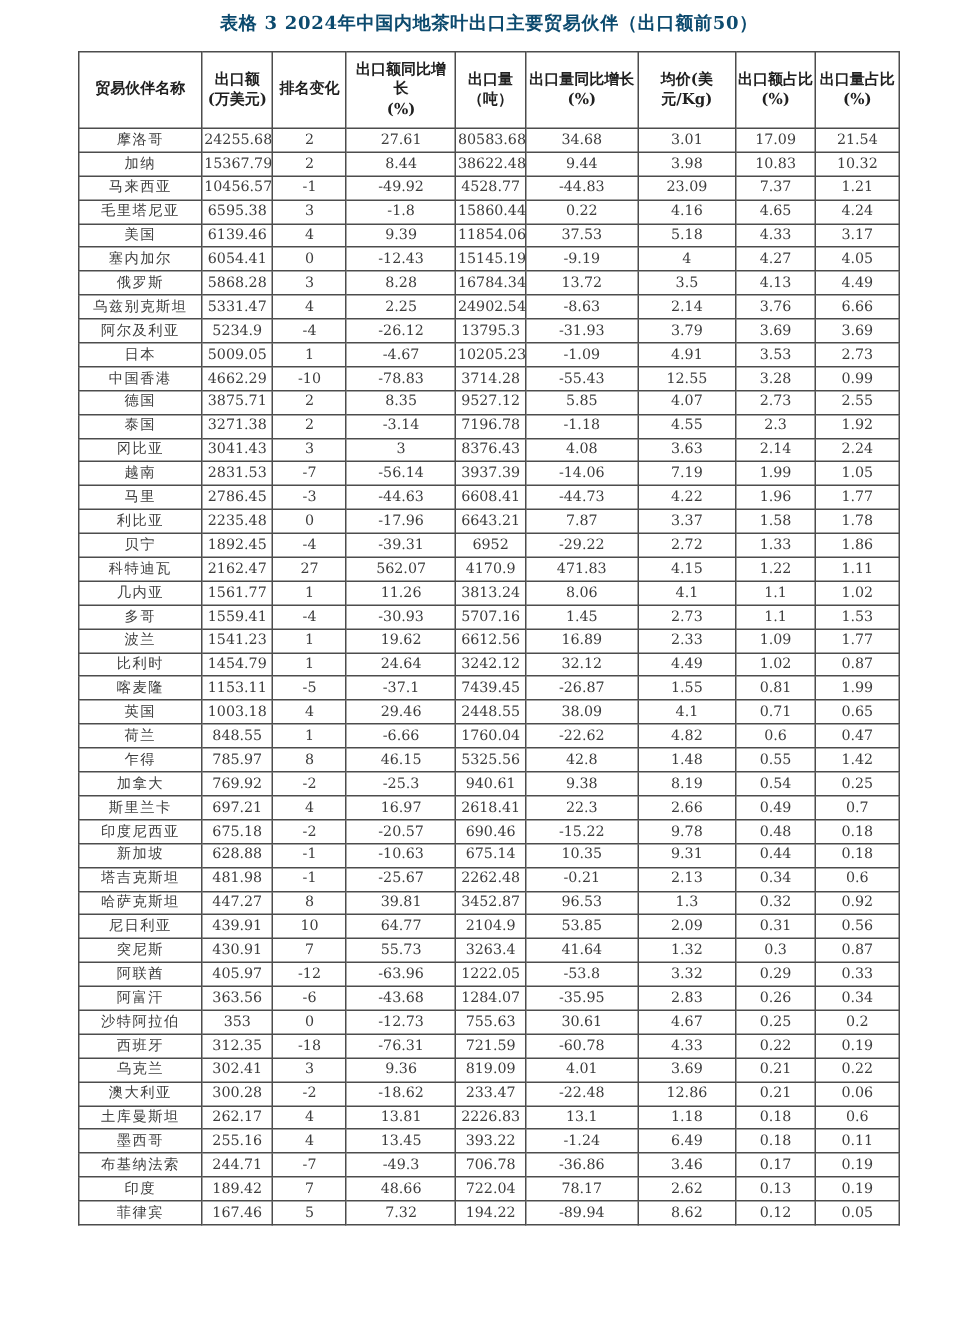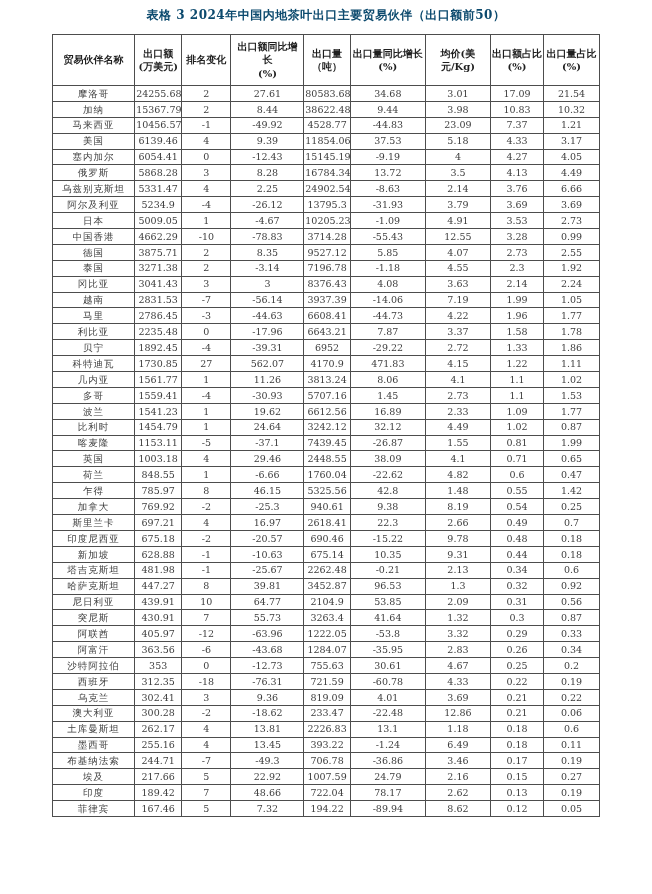--- a/index.html
+++ b/index.html
@@ -123,20 +123,31 @@
           <td>10456.57</td>
           <td>-1</td>
           <td>-49.92</td>
           <td>4528.77</td>
           <td>-44.83</td>
           <td>23.09</td>
           <td>7.37</td>
           <td>1.21</td>
         </tr>
         <tr>
+          <td>毛里塔尼亚</td>
+          <td>6595.38</td>
+          <td>3</td>
+          <td>-1.8</td>
+          <td>15860.44</td>
+          <td>0.22</td>
+          <td>4.16</td>
+          <td>4.65</td>
+          <td>4.24</td>
+        </tr>
+        <tr>
           <td>美国</td>
           <td>6139.46</td>
           <td>4</td>
           <td>9.39</td>
           <td>11854.06</td>
           <td>37.53</td>
           <td>5.18</td>
           <td>4.33</td>
           <td>3.17</td>
         </tr>
@@ -278,21 +289,21 @@
           <td>-4</td>
           <td>-39.31</td>
           <td>6952</td>
           <td>-29.22</td>
           <td>2.72</td>
           <td>1.33</td>
           <td>1.86</td>
         </tr>
         <tr>
           <td>科特迪瓦</td>
-          <td>1730.85</td>
+          <td>2162.47</td>
           <td>27</td>
           <td>562.07</td>
           <td>4170.9</td>
           <td>471.83</td>
           <td>4.15</td>
           <td>1.22</td>
           <td>1.11</td>
         </tr>
         <tr>
           <td>几内亚</td>
@@ -563,31 +574,20 @@
           <td>244.71</td>
           <td>-7</td>
           <td>-49.3</td>
           <td>706.78</td>
           <td>-36.86</td>
           <td>3.46</td>
           <td>0.17</td>
           <td>0.19</td>
         </tr>
         <tr>
-          <td>埃及</td>
-          <td>217.66</td>
-          <td>5</td>
-          <td>22.92</td>
-          <td>1007.59</td>
-          <td>24.79</td>
-          <td>2.16</td>
-          <td>0.15</td>
-          <td>0.27</td>
-        </tr>
-        <tr>
           <td>印度</td>
           <td>189.42</td>
           <td>7</td>
           <td>48.66</td>
           <td>722.04</td>
           <td>78.17</td>
           <td>2.62</td>
           <td>0.13</td>
           <td>0.19</td>
         </tr>

